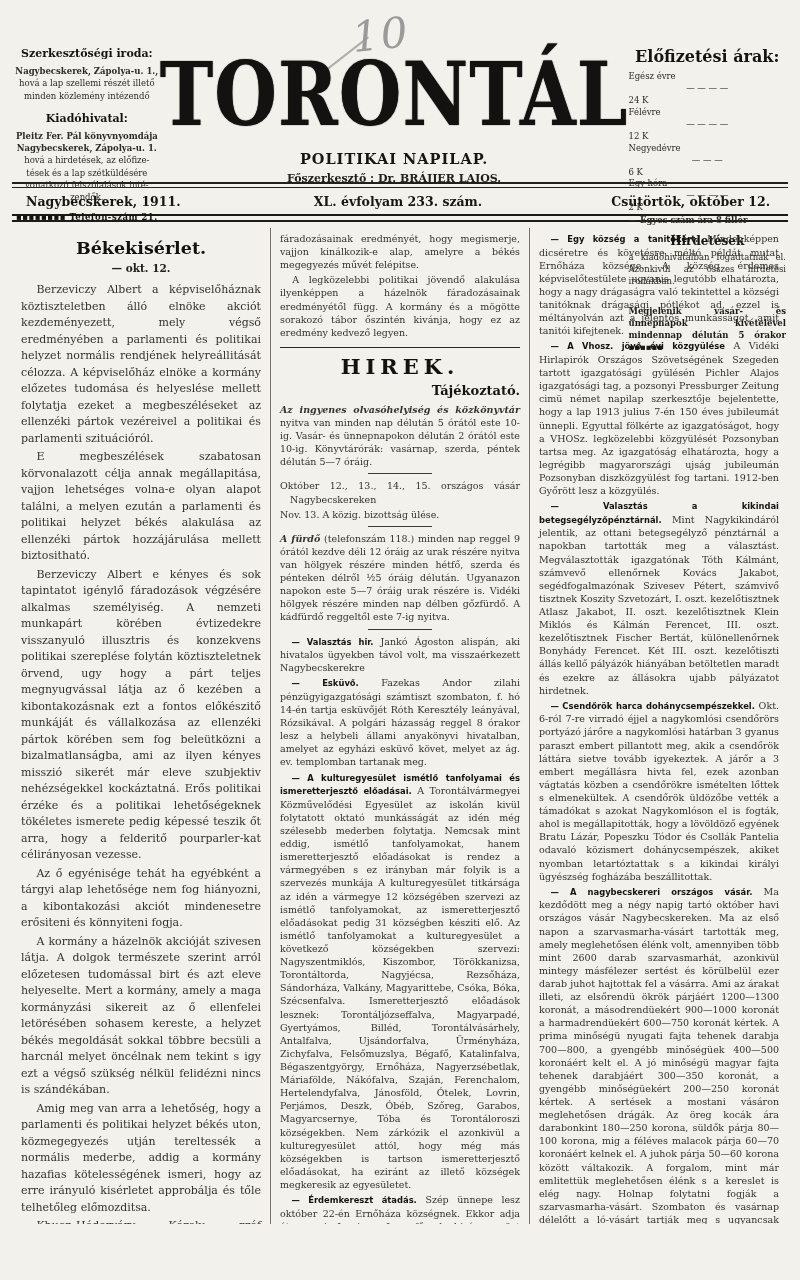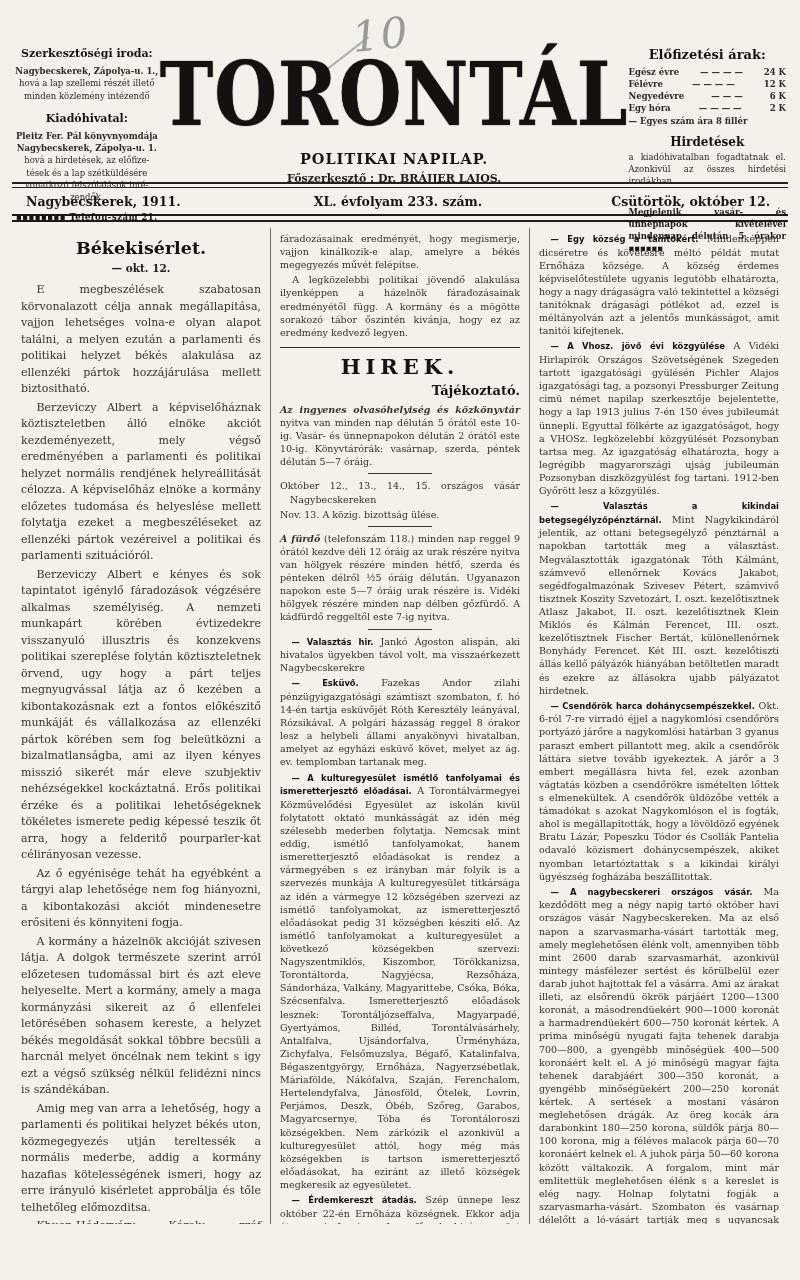--- a/index.html
+++ b/index.html
@@ -30,22 +30,22 @@
   .mh-left .phone{font-weight:bold;margin-top:7px;font-size:8.5px;letter-spacing:.5px;color:#151411;}
   .mh-center{flex:1;text-align:center;padding-top:2px;}
   .logo{
     font-size:72px;font-weight:bold;line-height:1.05;color:#141210;
     letter-spacing:1px;transform:scaleY(1.22);transform-origin:top center;
     text-shadow:0 0 1px #1a1815;white-space:nowrap;
   }
   .subtitle{font-size:14.5px;font-weight:bold;margin-top:26px;letter-spacing:1px;color:#181613;}
   .editorline{font-size:11px;font-weight:bold;margin-top:5px;color:#22201c;}
   .mh-right{width:186px;font-size:8.5px;line-height:1.4;color:#2b2a26;}
-  .mh-right .blk-title{font-size:13px;font-weight:bold;text-align:center;margin-bottom:3px;color:#151411;}
-  .price-row{display:flex;font-weight:bold;}
+  .mh-right .blk-title{font-size:16px;font-weight:bold;text-align:center;margin-bottom:3px;color:#151411;}
+  .price-row{display:flex;font-weight:normal;flex-direction:column;}
   .price-row .lbl{white-space:nowrap;}
   .price-row .dashes{flex:1;text-align:center;overflow:hidden;white-space:nowrap;color:#33312d;}
   .price-row .val{white-space:nowrap;}
   .single-issue{font-weight:bold;margin-top:1px;}
   .ads-title{font-size:12px;font-weight:bold;text-align:center;margin-top:6px;color:#151411;}
   .ads-text{text-align:justify;margin-top:2px;}
   .publish-text{font-weight:bold;text-align:justify;margin-top:19px;color:#1d1b18;}
   
   .rule-a{margin:0 12px;height:3px;border-top:2px solid #23211d;border-bottom:1px solid #23211d;}
   .rule-b{margin:0 12px;height:4px;border-top:2px solid #1d1b18;border-bottom:2px solid #1d1b18;}
@@ -143,22 +143,22 @@
     <div class="dl-right">Csütörtök, október 12.</div>
   </div>
 
   <div class="rule-b"></div>
 
   <div class="cols">
 
     <div class="col art">
       <div class="art-headline">Békekisérlet.</div>
       <div class="art-date">— okt. 12.</div>
+      <p>Berzeviczy Albert a képviselőháznak köztiszteletben álló elnöke akciót kezdeményezett, mely végső eredményében a parlamenti és politikai helyzet normális rendjének helyreállitását célozza. A képviselőház elnöke a kormány előzetes tudomása és helyeslése mellett folytatja ezeket a megbeszéléseket az ellenzéki pártok vezéreivel a politikai és parlamenti szituációról.</p>
       <p>E megbeszélések szabatosan körvonalazott célja annak megállapitása, vajjon lehetséges volna-e olyan alapot találni, a melyen ezután a parlamenti és politikai helyzet békés alakulása az ellenzéki pártok hozzájárulása mellett biztositható.</p>
-      <p>Berzeviczy Albert a képviselőháznak köztiszteletben álló elnöke akciót kezdeményezett, mely végső eredményében a parlamenti és politikai helyzet normális rendjének helyreállitását célozza. A képviselőház elnöke a kormány előzetes tudomása és helyeslése mellett folytatja ezeket a megbeszéléseket az ellenzéki pártok vezéreivel a politikai és parlamenti szituációról.</p>
       <p>Berzeviczy Albert e kényes és sok tapintatot igénylő fáradozások végzésére alkalmas személyiség. A nemzeti munkapárt körében évtizedekre visszanyuló illusztris és konzekvens politikai szereplése folytán köztiszteletnek örvend, ugy hogy a párt teljes megnyugvással látja az ő kezében a kibontakozásnak ezt a fontos előkészitő munkáját és vállalkozása az ellenzéki pártok körében sem fog beleütközni a bizalmatlanságba, ami az ilyen kényes misszió sikerét már eleve szubjektiv nehézségekkel kockáztatná. Erős politikai érzéke és a politikai lehetőségeknek tökéletes ismerete pedig képessé teszik őt arra, hogy a felderitő pourparler-kat célirányosan vezesse.</p>
       <p>Az ő egyénisége tehát ha egyébként a tárgyi alap lehetősége nem fog hiányozni, a kibontakozási akciót mindenesetre erősiteni és könnyiteni fogja.</p>
       <p>A kormány a házelnök akcióját szivesen látja. A dolgok természete szerint arról előzetesen tudomással birt és azt eleve helyeselte. Mert a kormány, amely a maga kormányzási sikereit az ő ellenfelei letörésében sohasem kereste, a helyzet békés megoldását sokkal többre becsüli a harcnál melyet öncélnak nem tekint s igy ezt a végső szükség nélkül felidézni nincs is szándékában.</p>
       <p>Amig meg van arra a lehetőség, hogy a parlamenti és politikai helyzet békés uton, közmegegyezés utján tereltessék a normális mederbe, addig a kormány hazafias kötelességének ismeri, hogy az erre irányuló kisérletet approbálja és tőle telhetőleg előmozditsa.</p>
       <p>Khuen-Héderváry Károly gróf miniszterelnök a fárasztó parlamenti kampagne közepett élvezett néhány napi üdüléséből tegnap visszaérkezett a fővárosba. A kormányelnökre a legközelebbi napok, rövid időre, passziv szerepet rónak. Be fogja várni Berzeviczy Albert tájékoztató</p>
     </div>
 
     <div class="col cont">
       <p class="noindent">fáradozásainak eredményét, hogy megismerje, vajjon kinálkozik-e alap, amelyre a békés megegyezés művét felépitse.</p>
       <p class="indent">A legközelebbi politikai jövendő alakulása ilyenképpen a házelnök fáradozásainak eredményétől függ. A kormány és a mögötte sorakozó tábor őszintén kivánja, hogy ez az eredmény kedvező legyen.</p>

